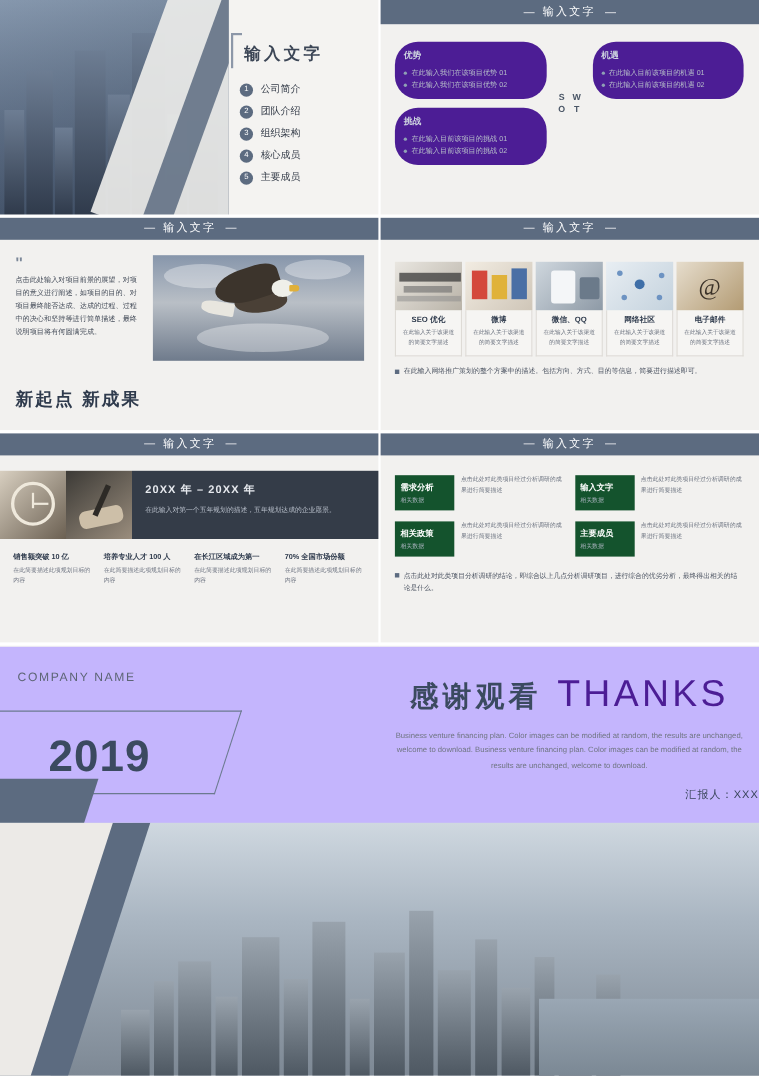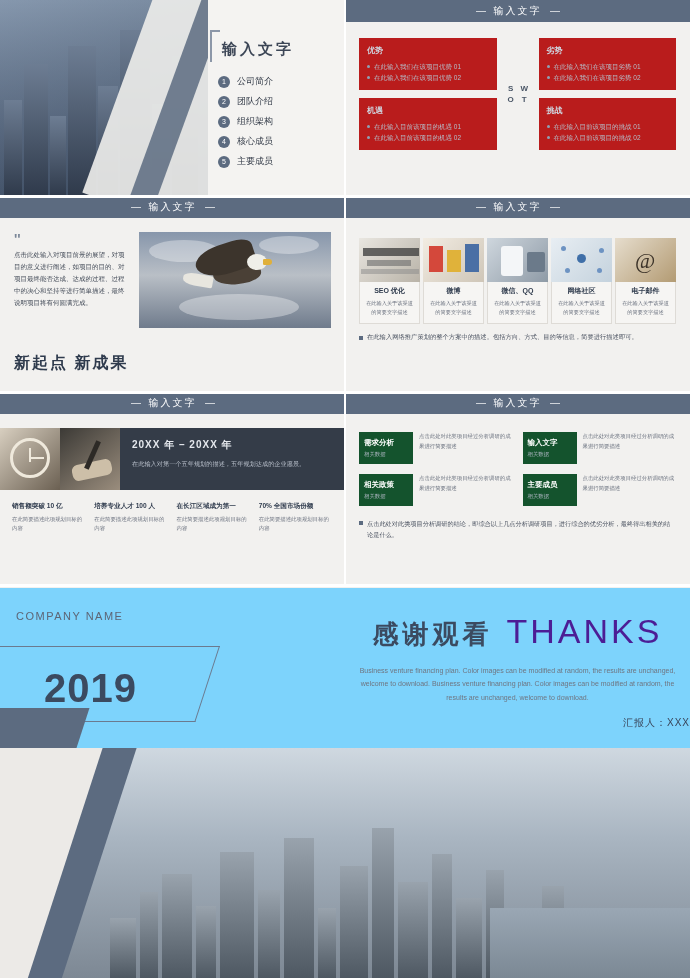--- a/index.html
+++ b/index.html
@@ -60,21 +60,21 @@
   .agenda-num {
     width: 12px; height: 12px; border-radius: 50%; background: #5c6b80;
     color: #fff; font-size: 7px; display: flex; align-items: center; justify-content: center;
     margin-right: 7px; flex: 0 0 12px;
   }
   .agenda-label { font-size: 9px; color: #333b48; }
 
   
   .swot-wrap { position: relative; padding: 16px 14px; }
   .swot-grid { display: grid; grid-template-columns: 1fr 1fr; gap: 8px 42px; }
-  .swot-card { background: #b91c1c; padding: 7px 8px; min-height: 52px; }
+  .swot-card { background: #4c1d95; padding: 7px 8px; min-height: 52px; border-radius: 21px; }
   .swot-head { color: #cfd6e0; font-size: 8px; font-weight: bold; margin-bottom: 5px; }
   .swot-line { color: #b6bec9; font-size: 6.5px; line-height: 1.7; display: flex; align-items: flex-start; }
   .swot-line .dot { width: 3px; height: 3px; background: #8fa0b5; border-radius: 50%; margin: 4px 4px 0 0; flex: 0 0 3px; }
   .swot-letters {
     position: absolute; left: 50%; top: 50%; transform: translate(-50%,-50%);
     display: grid; grid-template-columns: 1fr 1fr; gap: 2px 6px; text-align: center;
   }
   .swot-letters span { font-size: 8px; color: #4a5666; font-weight: bold; }
 
   
@@ -131,21 +131,21 @@
   .s6-grid { display: grid; grid-template-columns: 1fr 1fr; gap: 10px 10px; }
   .s6-item { display: flex; gap: 6px; }
   .s6-badge { width: 54px; background: #14532d; color: #fff; padding: 6px 5px; flex: 0 0 54px; }
   .s6-badge .t { font-size: 7.5px; font-weight: bold; margin-bottom: 3px; }
   .s6-badge .s { font-size: 5.4px; color: #aeb6c2; }
   .s6-desc { font-size: 5.4px; color: #6d7481; line-height: 1.8; flex: 1; }
   .s6-note { margin-top: 12px; font-size: 6.2px; color: #4a5260; display: flex; align-items: flex-start; line-height: 1.8; }
   .s6-note .sq { width: 4px; height: 4px; background: #5c6b80; margin: 3px 4px 0 0; flex: 0 0 4px; }
 
   
-  #slide7 { width: 690px; height: 196px; background: #7dd3fc; }
+  #slide7 { width: 690px; height: 196px; background: #c4b5fd; }
   .company-name { position: absolute; left: 16px; top: 22px; font-size: 11px; color: #5d6575; letter-spacing: 1.5px; }
   .year-big { position: absolute; left: 44px; top: 78px; font-size: 40px; font-weight: bold; color: #3b4a60; letter-spacing: 1px; }
   .s7-diag-outline {
     position: absolute; left: 0; top: 58px; width: 220px; height: 76px;
     border: 1.5px solid #6b7a8f; border-left: none;
     transform: skewX(-18deg); transform-origin: top left;
   }
   .s7-diag-fill {
     position: absolute; left: -60px; top: 120px; width: 130px; height: 120px;
     background: #5c6b80; transform: skewX(-18deg);
@@ -233,31 +233,20 @@
         <div class="swot-grid">
           <div class="swot-card">
             <div class="swot-head">优势</div>
             <div class="swot-line">
                 <span class="dot"></span>
                 <span>在此输入我们在该项目优势 01</span>
               </div>
             <div class="swot-line">
                 <span class="dot"></span>
                 <span>在此输入我们在该项目优势 02</span>
-              </div>
-          </div>
-          <div class="swot-card">
-            <div class="swot-head">劣势</div>
-            <div class="swot-line">
-                <span class="dot"></span>
-                <span>在此输入我们在该项目劣势 01</span>
-              </div>
-            <div class="swot-line">
-                <span class="dot"></span>
-                <span>在此输入我们在该项目劣势 02</span>
               </div>
           </div>
           <div class="swot-card">
             <div class="swot-head">机遇</div>
             <div class="swot-line">
                 <span class="dot"></span>
                 <span>在此输入目前该项目的机遇 01</span>
               </div>
             <div class="swot-line">
                 <span class="dot"></span>

